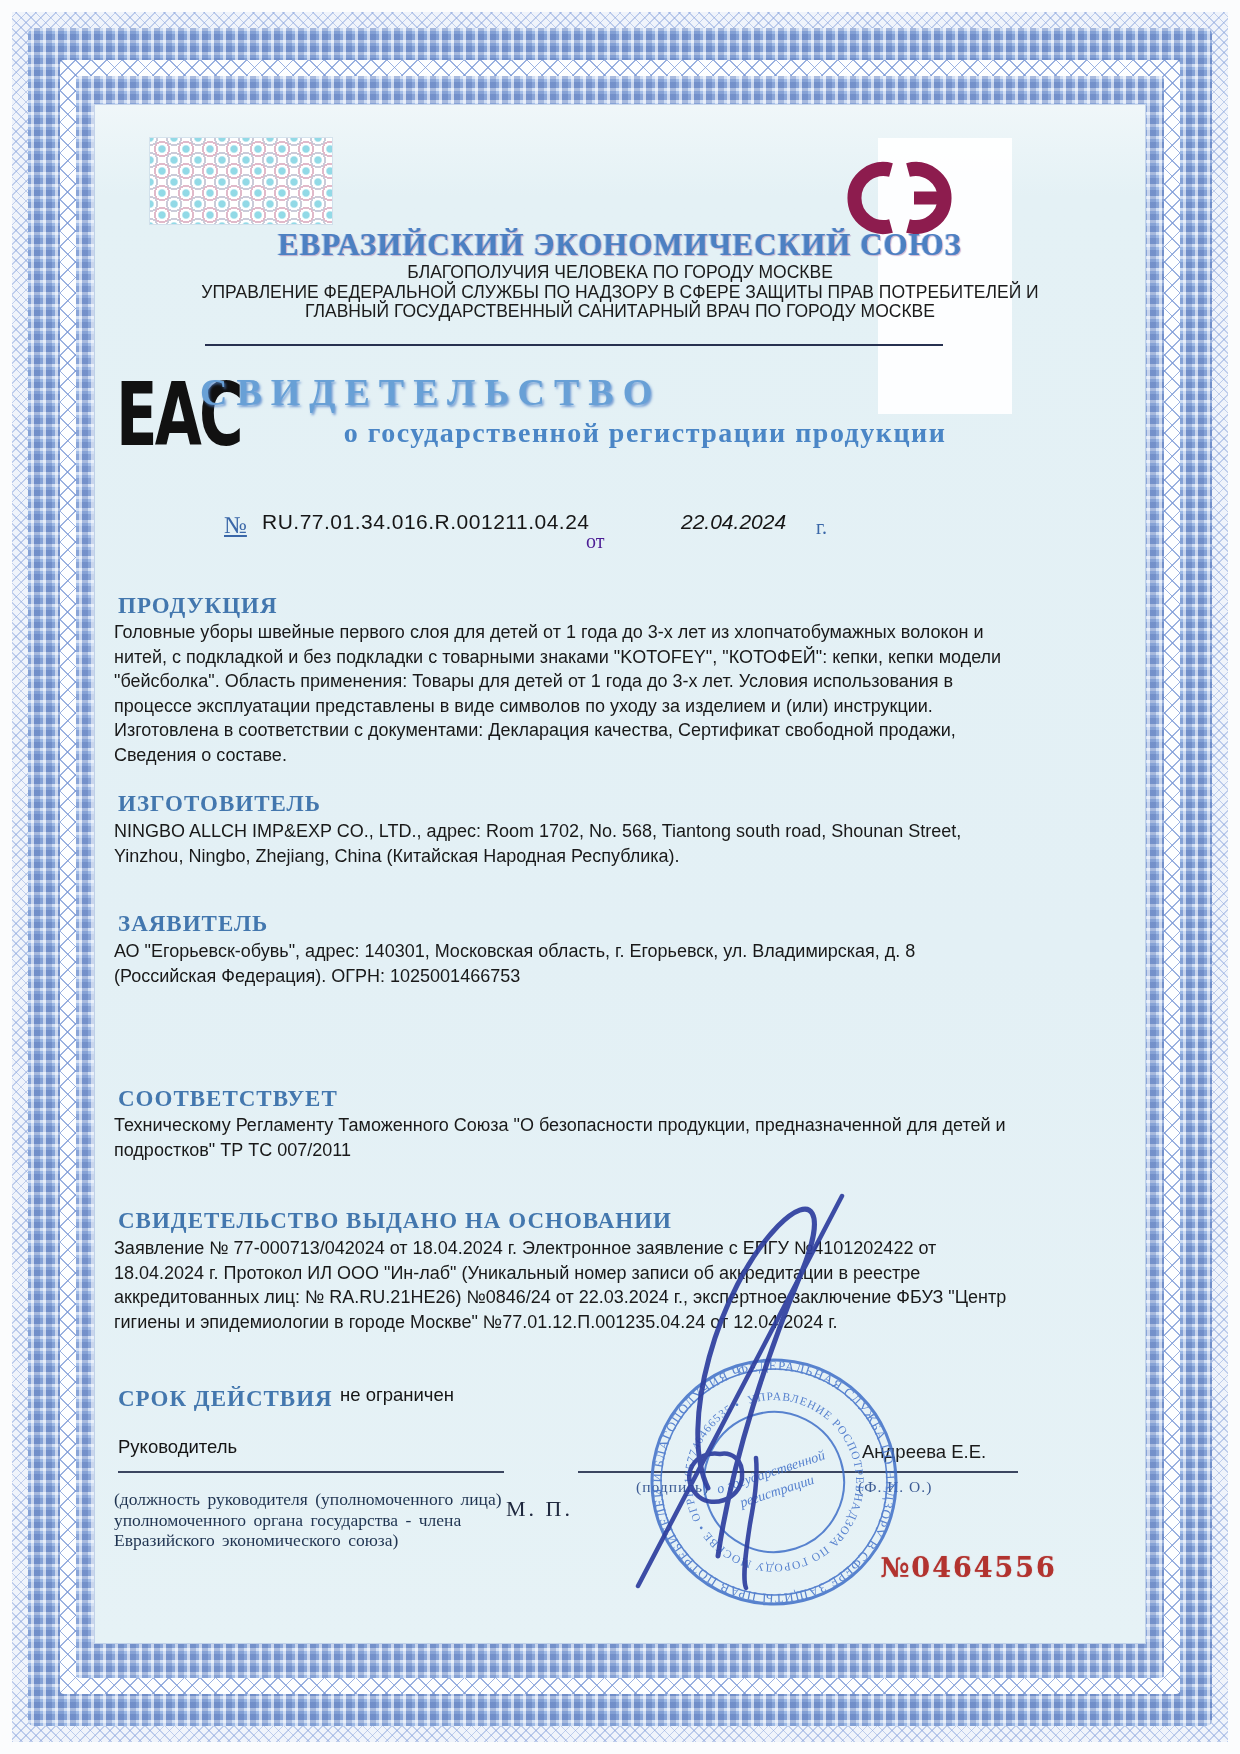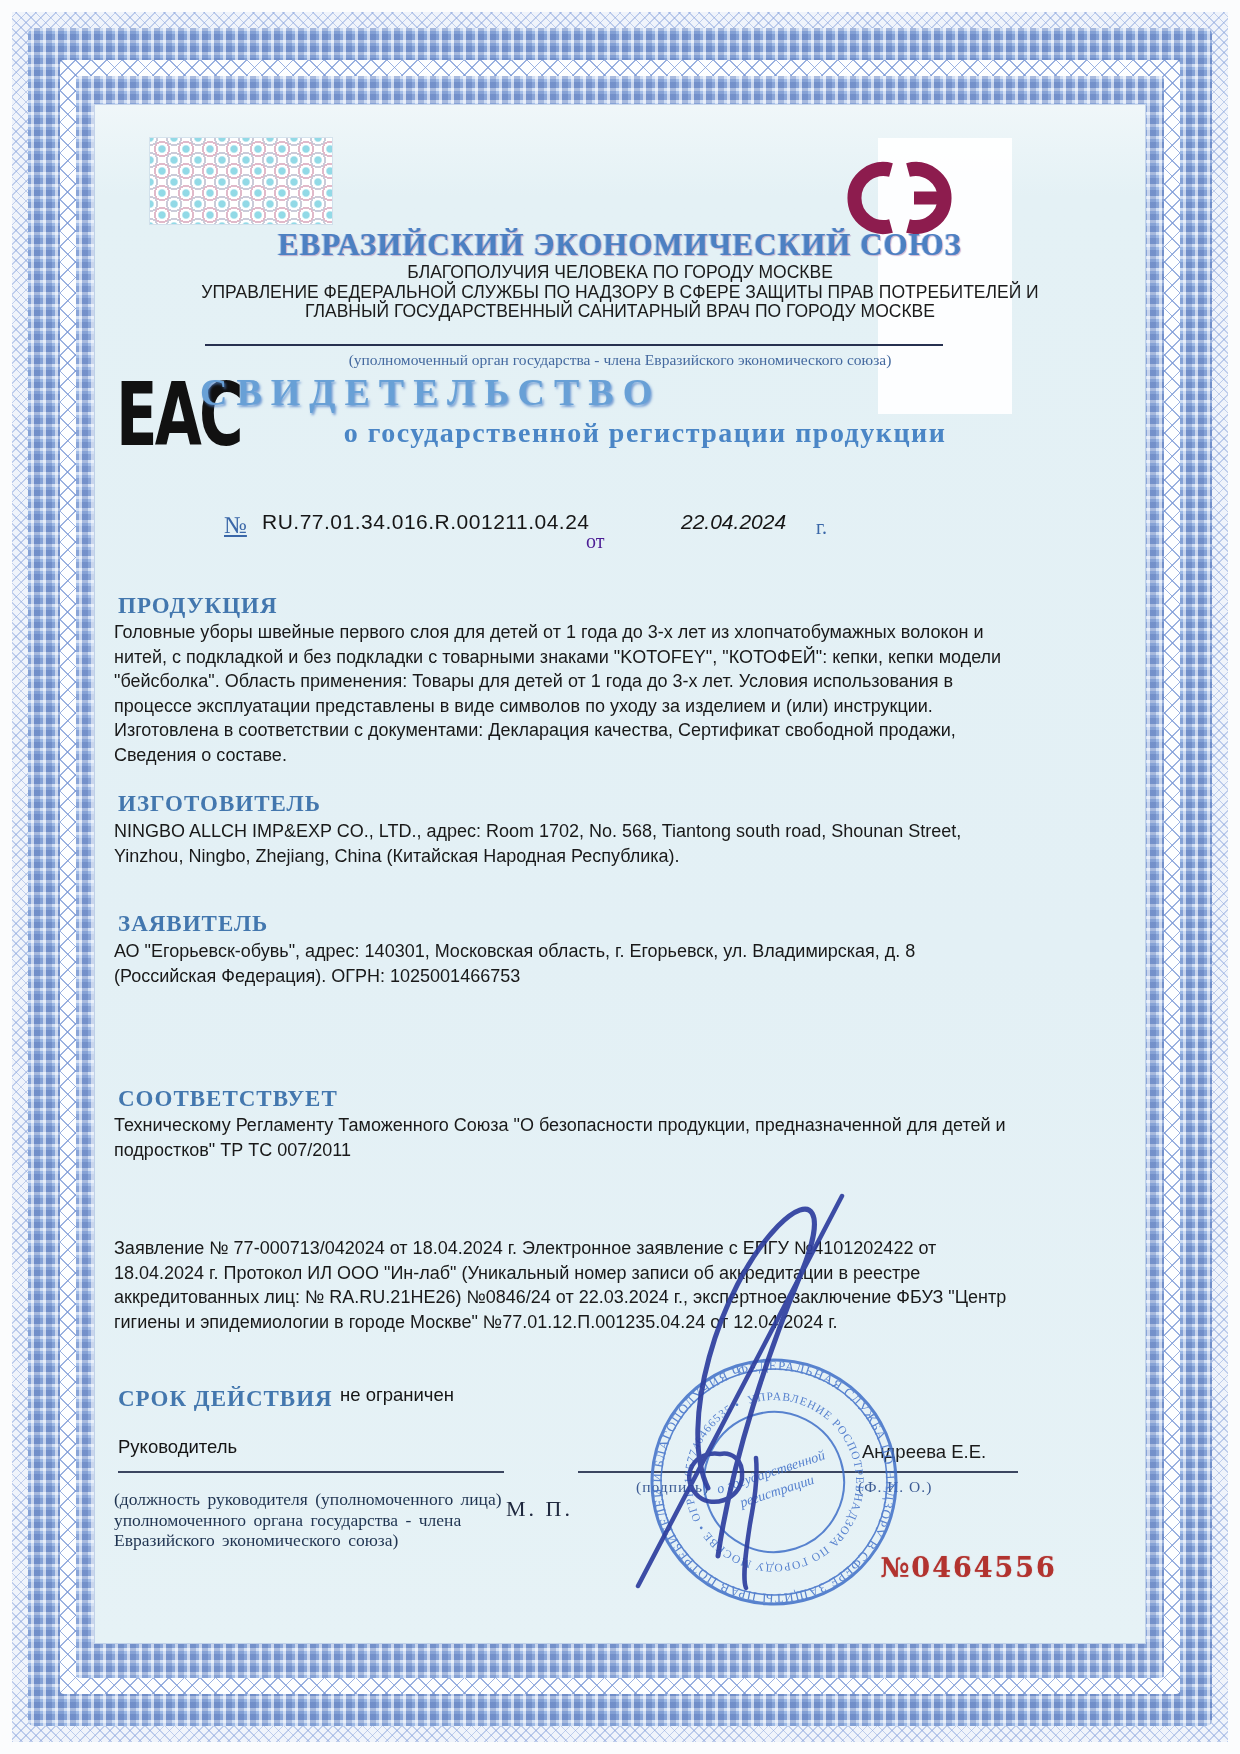--- a/index.html
+++ b/index.html
@@ -122,21 +122,20 @@
   </svg>
   <div class="eac-mark">EAC</div>
 
   <div class="union-title">ЕВРАЗИЙСКИЙ ЭКОНОМИЧЕСКИЙ СОЮЗ</div>
   <div class="authority">
     <div>БЛАГОПОЛУЧИЯ ЧЕЛОВЕКА ПО ГОРОДУ МОСКВЕ</div>
     <div>УПРАВЛЕНИЕ ФЕДЕРАЛЬНОЙ СЛУЖБЫ ПО НАДЗОРУ В СФЕРЕ ЗАЩИТЫ ПРАВ ПОТРЕБИТЕЛЕЙ И</div>
     <div>ГЛАВНЫЙ ГОСУДАРСТВЕННЫЙ САНИТАРНЫЙ ВРАЧ ПО ГОРОДУ МОСКВЕ</div>
   </div>
   <div class="head-rule"></div>
-  <div class="authority-note">(уполномоченный орган государства - члена Евразийского экономического союза)</div>
 
   <div class="doc-title">СВИДЕТЕЛЬСТВО</div>
   <div class="doc-subtitle">о государственной регистрации продукции</div>
 
   <div class="num-row">
     <span class="num-sign">№</span>
     <span class="num-value">RU.77.01.34.016.R.001211.04.24</span>
     <span class="num-from">от</span>
     <span class="num-date">22.04.2024</span>
     <span class="num-year">г.</span>
@@ -147,20 +146,21 @@
 
   <div class="sec-head h-manufacturer">ИЗГОТОВИТЕЛЬ</div>
   <div class="sec-text t-manufacturer">NINGBO ALLCH IMP&amp;EXP CO., LTD., адрес: Room 1702, No. 568, Tiantong south road, Shounan Street, Yinzhou, Ningbo, Zhejiang, China (Китайская Народная Республика).</div>
 
   <div class="sec-head h-applicant">ЗАЯВИТЕЛЬ</div>
   <div class="sec-text t-applicant">АО "Егорьевск-обувь", адрес: 140301, Московская область, г. Егорьевск, ул. Владимирская, д. 8 (Российская Федерация). ОГРН: 1025001466753</div>
 
   <div class="sec-head h-corresponds">СООТВЕТСТВУЕТ</div>
   <div class="sec-text t-corresponds">Техническому Регламенту Таможенного Союза "О безопасности продукции, предназначенной для детей и подростков" ТР ТС 007/2011</div>
 
+  <div class="sec-head h-basis">СВИДЕТЕЛЬСТВО ВЫДАНО НА ОСНОВАНИИ</div>
   <div class="sec-text t-basis">Заявление № 77-000713/042024 от 18.04.2024 г. Электронное заявление с ЕПГУ №4101202422 от 18.04.2024 г. Протокол ИЛ ООО "Ин-лаб" (Уникальный номер записи об аккредитации в реестре аккредитованных лиц: № RA.RU.21НЕ26) №0846/24 от 22.03.2024 г., экспертное заключение ФБУЗ "Центр гигиены и эпидемиологии в городе Москве" №77.01.12.П.001235.04.24 от 12.04.2024 г.</div>
 
   <div class="sec-head h-validity">СРОК ДЕЙСТВИЯ</div>
   <div class="t-validity">не ограничен</div>
 
   <div class="head-label">Руководитель</div>
   <div class="sig-line sig-line-1"></div>
   <div class="mp-label">М. П.</div>
   <div class="sig-line sig-line-2"></div>
   <div class="sign-caption">(подпись)</div>

